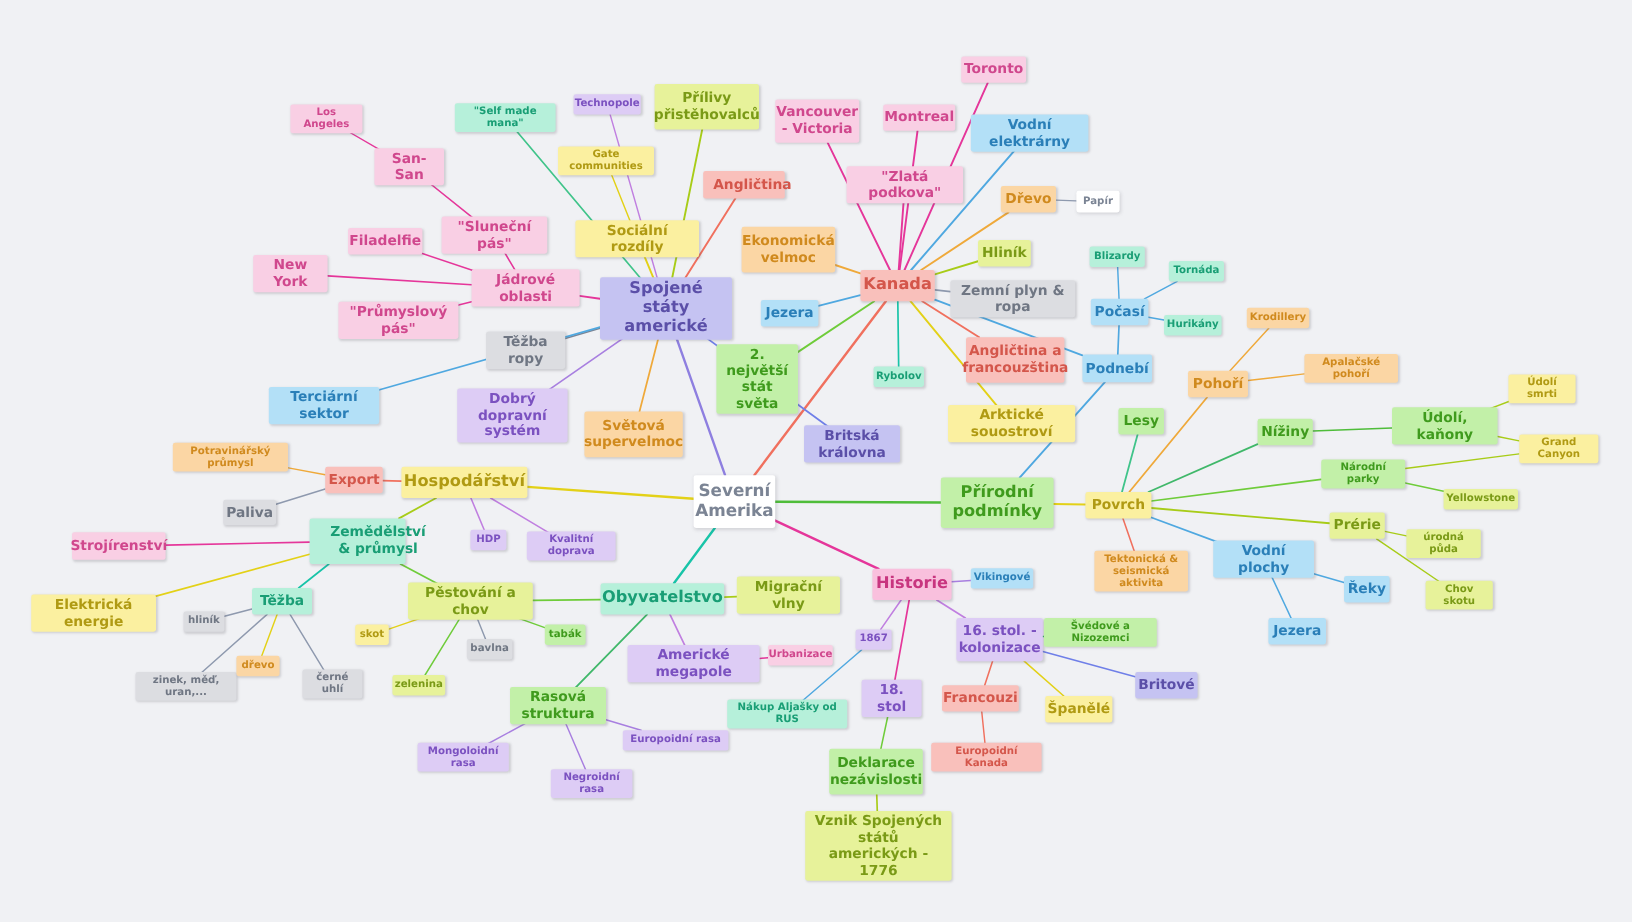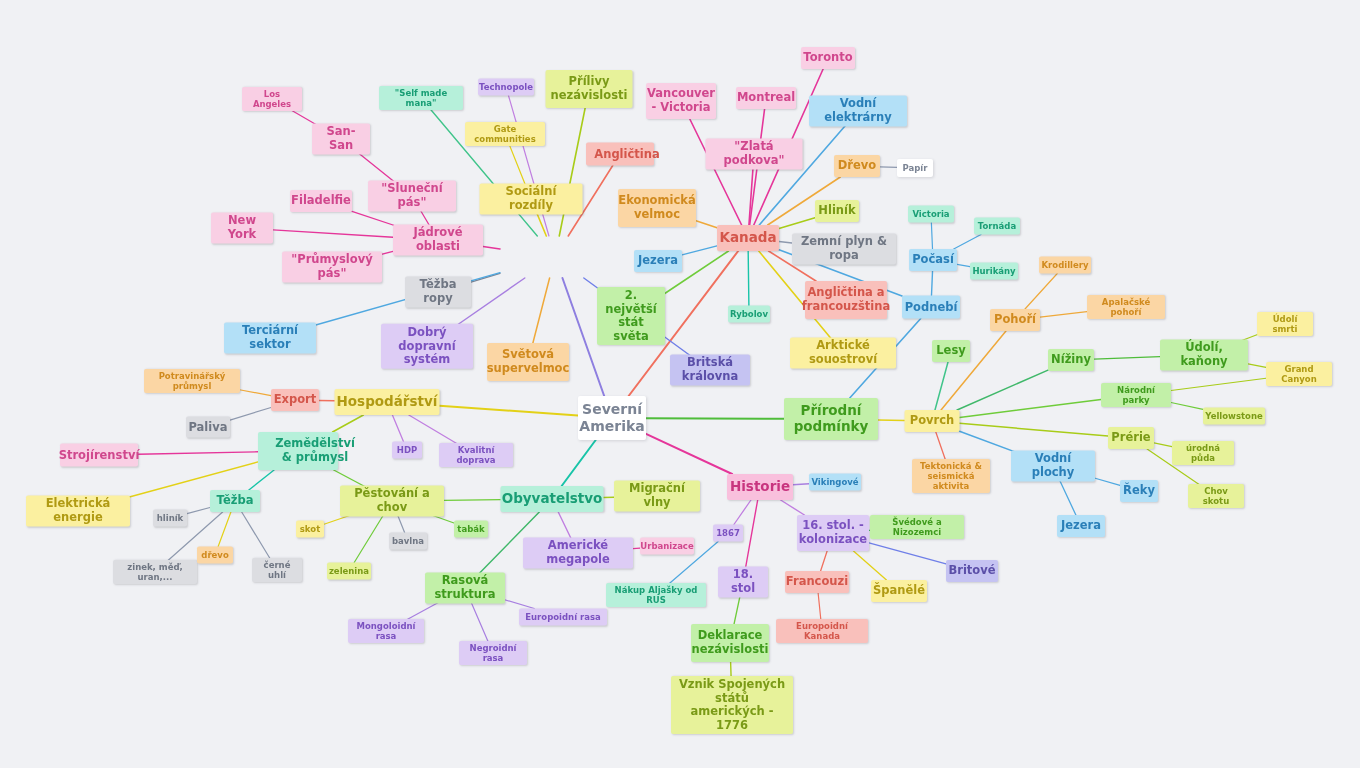--- a/index.html
+++ b/index.html
@@ -131,28 +131,30 @@
       <line x1="730.6129032258065" y1="662" x2="731.3870967741935" y2="686" stroke="#a8cc18" stroke-width="1.4" stroke-linecap="round"></line>
       <line x1="780.6304347826087" y1="500" x2="804.4347826086956" y2="515" stroke="#c07fe0" stroke-width="1.4" stroke-linecap="round"></line>
       <line x1="869" y1="530.4285714285714" x2="870" y2="530.3571428571429" stroke="#40b86a" stroke-width="1.2" stroke-linecap="round"></line>
       <line x1="869" y1="542.841726618705" x2="946" y2="563.8920863309353" stroke="#6f7fe8" stroke-width="1.3" stroke-linecap="round"></line>
       <line x1="853.4827586206897" y1="551" x2="886.4827586206897" y2="580" stroke="#e3d117" stroke-width="1.3" stroke-linecap="round"></line>
       <line x1="827.1224489795918" y1="551" x2="820.5918367346939" y2="571" stroke="#f0705e" stroke-width="1.3" stroke-linecap="round"></line>
       <line x1="818.1224489795918" y1="593" x2="821.1326530612245" y2="622.5" stroke="#f0705e" stroke-width="1.2" stroke-linecap="round"></line>
     </svg>
 <div class="node lvl0" style="left: 612px; top: 418px; width: 68px; min-height: 44px; background: rgb(255, 255, 255); color: rgb(123, 132, 148); box-shadow: rgba(80, 80, 90, 0.18) 1px 1px 3px;">Severní
 Amerika</div>
+    <div class="node lvl1" style="left: 555px; top: 257px; width: 110px; min-height: 42px; background: rgb(197, 195, 242); color: rgb(91, 79, 168);">Spojené státy
+americké</div>
     <div class="node lvl1" style="left: 748px; top: 238px; width: 62px; min-height: 26px; background: rgb(249, 192, 187); color: rgb(212, 86, 75);">Kanada</div>
     <div class="node lvl1" style="left: 387px; top: 402px; width: 105px; min-height: 26px; background: rgb(251, 240, 160); color: rgb(176, 154, 19);">Hospodářství</div>
     <div class="node lvl1" style="left: 831px; top: 419px; width: 94px; min-height: 42px; background: rgb(194, 240, 168); color: rgb(63, 155, 29);">Přírodní
 podmínky</div>
     <div class="node lvl1" style="left: 552px; top: 499px; width: 103px; min-height: 26px; background: rgb(182, 240, 218); color: rgb(25, 158, 117);">Obyvatelstvo</div>
     <div class="node lvl1" style="left: 760px; top: 487px; width: 66px; min-height: 26px; background: rgb(249, 192, 221); color: rgb(200, 53, 127);">Historie</div>
     <div class="node lvl2" style="left: 589px; top: 89px; width: 87px; min-height: 38px; background: rgb(231, 242, 154); color: rgb(122, 154, 22);">Přílivy
-nezávislosti</div>
+přistěhovalců</div>
     <div class="node lvl2" style="left: 620px; top: 154px; width: 68px; min-height: 23px; background: rgb(249, 192, 187); color: rgb(212, 86, 75); padding-left: 19px;">Angličtina</div>
     <div class="node lvl2" style="left: 531px; top: 199px; width: 103px; min-height: 23px; background: rgb(251, 240, 160); color: rgb(176, 154, 19);">Sociální rozdíly</div>
     <div class="node lvl3" style="left: 506px; top: 87px; width: 56px; min-height: 17px; background: rgb(221, 204, 245); color: rgb(123, 81, 192);">Technopole</div>
     <div class="node lvl3" style="left: 505px; top: 134px; width: 80px; min-height: 17px; background: rgb(251, 240, 160); color: rgb(176, 154, 19);">Gate communities</div>
     <div class="node lvl3" style="left: 421px; top: 98px; width: 84px; min-height: 19px; background: rgb(182, 240, 218); color: rgb(25, 158, 117);">"Self made mana"</div>
     <div class="node lvl2" style="left: 438px; top: 240px; width: 90px; min-height: 23px; background: rgb(249, 207, 228); color: rgb(208, 71, 141);">Jádrové oblasti</div>
     <div class="node lvl2" style="left: 412px; top: 196px; width: 88px; min-height: 23px; background: rgb(249, 207, 228); color: rgb(208, 71, 141);">"Sluneční pás"</div>
     <div class="node lvl2" style="left: 341px; top: 139px; width: 58px; min-height: 22px; background: rgb(249, 207, 228); color: rgb(208, 71, 141);">San-San</div>
     <div class="node lvl3" style="left: 272px; top: 99px; width: 60px; min-height: 17px; background: rgb(249, 207, 228); color: rgb(208, 71, 141);">Los Angeles</div>
     <div class="node lvl2" style="left: 321px; top: 201px; width: 62px; min-height: 22px; background: rgb(249, 207, 228); color: rgb(208, 71, 141);">Filadelfie</div>
@@ -177,21 +179,21 @@
 velmoc</div>
     <div class="node lvl2" style="left: 658px; top: 261px; width: 48px; min-height: 22px; background: rgb(179, 224, 247); color: rgb(42, 127, 184);">Jezera</div>
     <div class="node lvl2" style="left: 631px; top: 316px; width: 68px; min-height: 38px; background: rgb(194, 240, 168); color: rgb(63, 155, 29);">2. největší
 stát světa</div>
     <div class="node lvl3" style="left: 749px; top: 314px; width: 42px; min-height: 17px; background: rgb(182, 240, 218); color: rgb(25, 158, 117);">Rybolov</div>
     <div class="node lvl2" style="left: 710px; top: 370px; width: 80px; min-height: 23px; background: rgb(197, 195, 242); color: rgb(91, 79, 168);">Britská královna</div>
     <div class="node lvl2" style="left: 846px; top: 300px; width: 82px; min-height: 38px; background: rgb(249, 192, 187); color: rgb(212, 86, 75);">Angličtina a
 francouzština</div>
     <div class="node lvl2" style="left: 843px; top: 353px; width: 106px; min-height: 22px; background: rgb(251, 240, 160); color: rgb(176, 154, 19);">Arktické souostroví</div>
     <div class="node lvl2" style="left: 933px; top: 260px; width: 48px; min-height: 22px; background: rgb(179, 224, 247); color: rgb(42, 127, 184);">Počasí</div>
-    <div class="node lvl3" style="left: 931px; top: 214px; width: 46px; min-height: 17px; background: rgb(182, 240, 218); color: rgb(25, 158, 117);">Victoria</div>
+    <div class="node lvl3" style="left: 931px; top: 214px; width: 46px; min-height: 17px; background: rgb(182, 240, 218); color: rgb(25, 158, 117);">Blizardy</div>
     <div class="node lvl3" style="left: 997px; top: 226px; width: 46px; min-height: 17px; background: rgb(182, 240, 218); color: rgb(25, 158, 117);">Tornáda</div>
     <div class="node lvl3" style="left: 994px; top: 271px; width: 48px; min-height: 17px; background: rgb(182, 240, 218); color: rgb(25, 158, 117);">Hurikány</div>
     <div class="node lvl2" style="left: 931px; top: 307px; width: 58px; min-height: 23px; background: rgb(179, 224, 247); color: rgb(42, 127, 184);">Podnebí</div>
     <div class="node lvl2" style="left: 932px; top: 421px; width: 55px; min-height: 22px; background: rgb(251, 240, 160); color: rgb(176, 154, 19);">Povrch</div>
     <div class="node lvl2" style="left: 951px; top: 351px; width: 38px; min-height: 22px; background: rgb(194, 240, 168); color: rgb(63, 155, 29);">Lesy</div>
     <div class="node lvl2" style="left: 1015px; top: 320px; width: 50px; min-height: 22px; background: rgb(251, 214, 164); color: rgb(208, 138, 30);">Pohoří</div>
     <div class="node lvl3" style="left: 1065px; top: 265px; width: 52px; min-height: 17px; background: rgb(251, 214, 164); color: rgb(208, 138, 30);">Krodillery</div>
     <div class="node lvl3" style="left: 1126px; top: 307px; width: 78px; min-height: 17px; background: rgb(251, 214, 164); color: rgb(208, 138, 30);">Apalačské pohoří</div>
     <div class="node lvl2" style="left: 1071px; top: 360px; width: 46px; min-height: 22px; background: rgb(194, 240, 168); color: rgb(63, 155, 29);">Nížiny</div>
     <div class="node lvl2" style="left: 1204px; top: 355px; width: 88px; min-height: 23px; background: rgb(194, 240, 168); color: rgb(63, 155, 29);">Údolí, kaňony</div>

